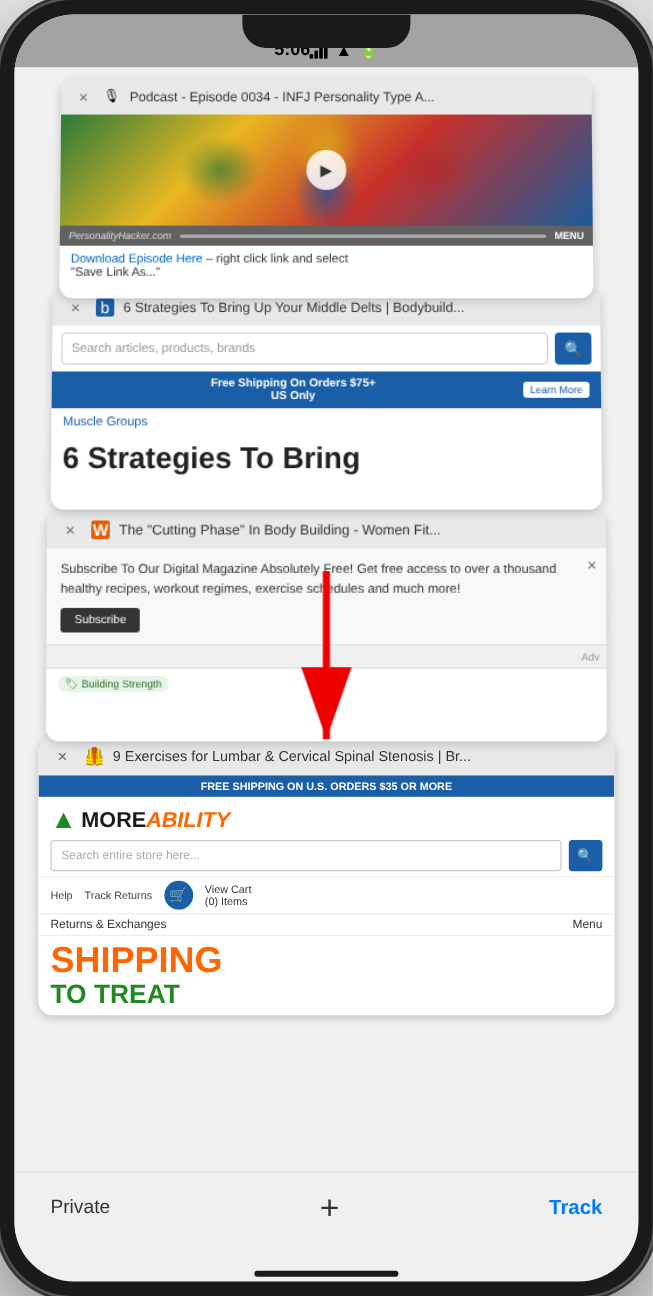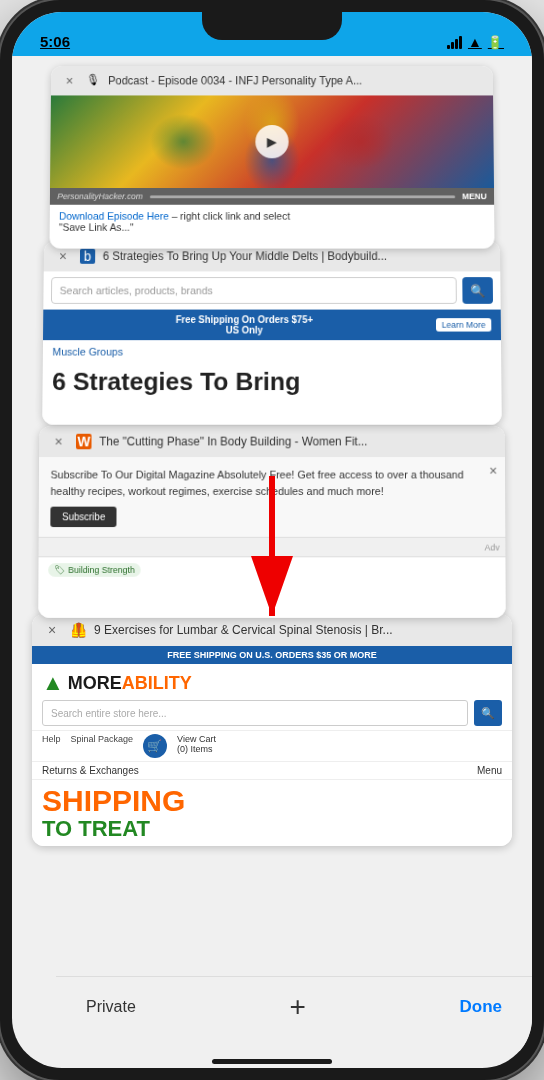--- a/index.html
+++ b/index.html
@@ -47,26 +47,25 @@
       background: #1a1a1a;
       border-radius: 0 0 20px 20px;
       z-index: 100;
     }
 
     
     .status-bar {
       height: 44px;
       display: flex;
       align-items: flex-end;
-      justify-content: space-between;
+      justify-content: center;
       padding: 0 28px 6px 28px;
-      background: #0ea5e9;
+      background: #a3a3a3;
       position: relative;
       z-index: 99;
-      text-decoration: underline;
     }
 
     .status-time {
       font-size: 15px;
       font-weight: 600;
       color: #000;
     }
 
     .status-icons {
       display: flex;
@@ -415,20 +414,21 @@
     }
 
     .ba-logo-text {
       font-size: 18px;
       font-weight: 900;
       color: #1a1a1a;
     }
 
     .ba-logo-accent {
       color: #ff6600;
+      font-style: italic;
     }
 
     .ba-logo-leaf {
       color: #228822;
       font-size: 22px;
       margin-right: 4px;
     }
 
     .ba-search-row {
       padding: 0 10px 4px;
@@ -456,21 +456,21 @@
       display: flex;
       align-items: center;
       justify-content: center;
       color: #fff;
       font-size: 11px;
     }
 
     .ba-nav-row {
       padding: 3px 10px;
       display: flex;
-      align-items: flex-start;
+      align-items: center;
       gap: 10px;
       font-size: 9px;
       color: #444;
       border-top: 1px solid #eee;
       border-bottom: 1px solid #eee;
     }
 
     .ba-cart-icon-circle {
       width: 24px;
       height: 24px;
@@ -519,21 +519,20 @@
     }
 
     
     .bottom-toolbar {
       background: #f0f0f0;
       padding: 14px 30px 28px;
       display: flex;
       align-items: center;
       justify-content: space-between;
       border-top: 1px solid #ddd;
-      margin-left: 44px;
     }
 
     .toolbar-btn-private {
       font-size: 16px;
       color: #333;
     }
 
     .toolbar-btn-done {
       font-size: 17px;
       color: #007aff;
@@ -683,21 +682,21 @@
             </span>
           </div>
           <div class="ba-search-row">
             <div class="ba-search-input">
               <span style="color:#aaa;font-size:10px;">Search entire store here...</span>
             </div>
             <div class="ba-search-btn">🔍</div>
           </div>
           <div class="ba-nav-row">
             <span>Help</span>
-            <span>Spinal Package</span>
+            <span>Track Returns</span>
             <div class="ba-cart-icon-circle">🛒</div>
             <div style="font-size:9px;color:#333;">View Cart<br>(0) Items</div>
           </div>
           <div class="ba-menu-row">
             <span>Returns &amp; Exchanges</span>
             <span>Menu</span>
           </div>
           <div class="ba-big-text">SHIPPING</div>
           <div class="ba-big-text2">TO TREAT</div>
         </div>
@@ -712,19 +711,19 @@
           </defs>
           <line x1="30" y1="0" x2="30" y2="140" stroke="#e00" stroke-width="6" marker-end="url(#arrowhead)"></line>
         </svg>
       </div>
 
     </div>
 
     <div class="bottom-toolbar">
       <span class="toolbar-btn-private">Private</span>
       <span class="toolbar-plus">+</span>
-      <span class="toolbar-btn-done">Done</span>
+      <span class="toolbar-btn-done">Track</span>
     </div>
 
     <div class="home-indicator"></div>
 
   </div>
 </div>
 
 </body></html>

